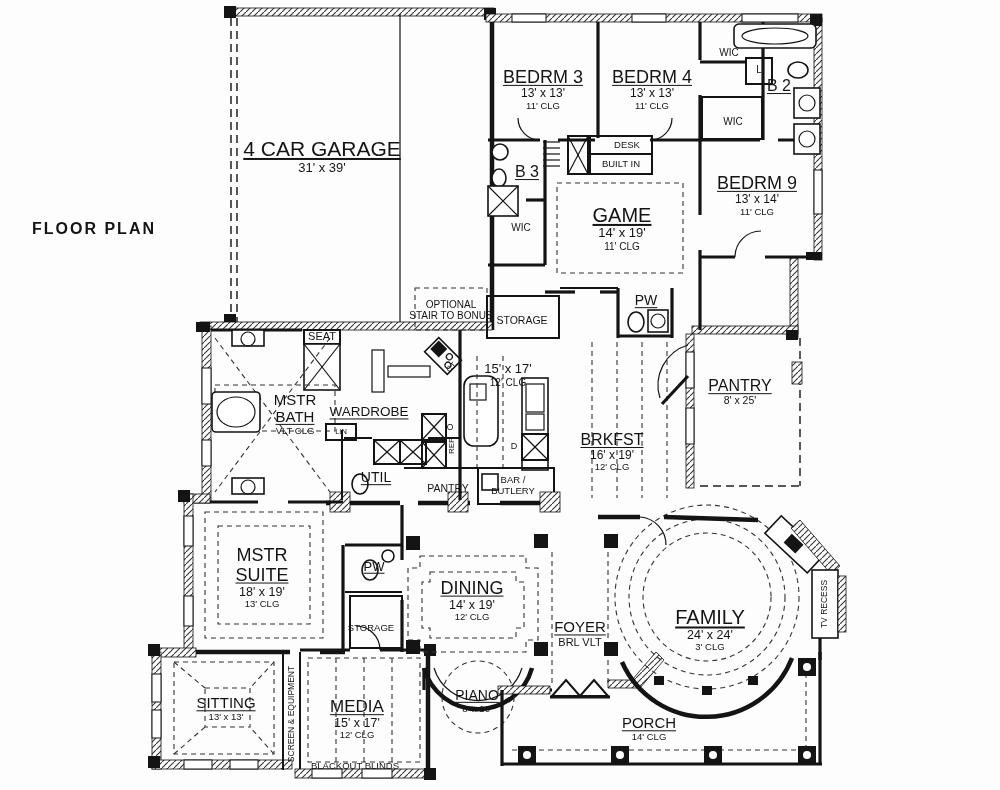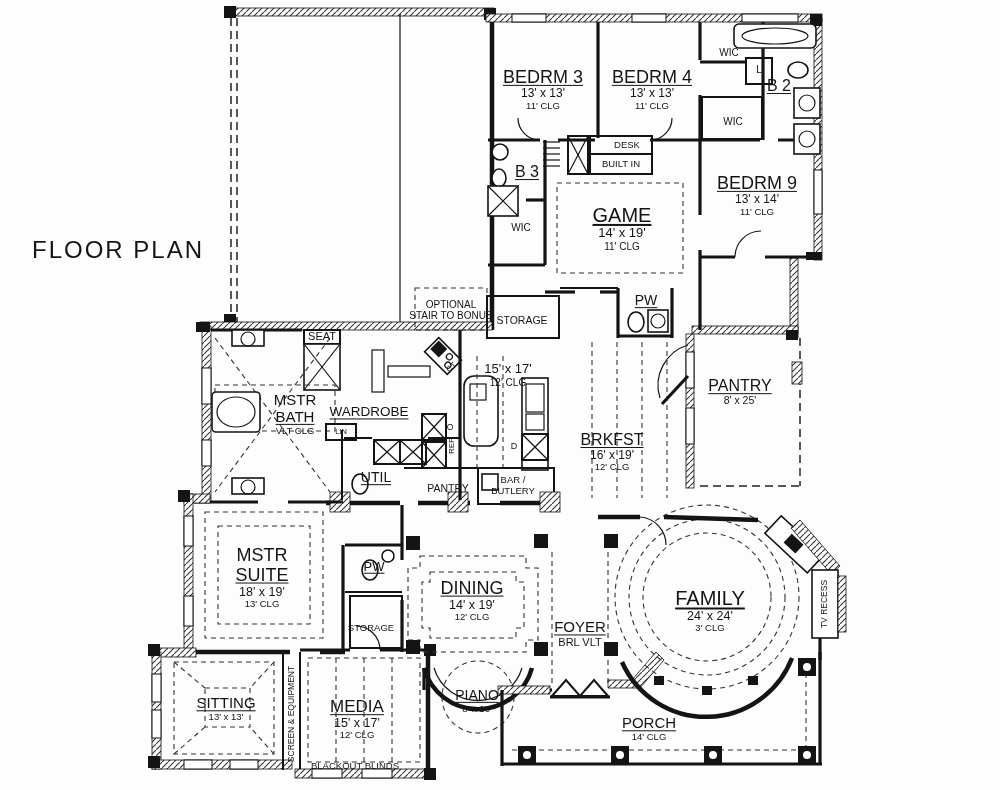--- a/index.html
+++ b/index.html
@@ -16,21 +16,21 @@
   .w1{stroke:#141414;stroke-width:1.2;fill:none;}
   .w2{stroke:#141414;stroke-width:2;fill:none;}
   .w3{stroke:#141414;stroke-width:3.2;fill:none;}
   .w4{stroke:#141414;stroke-width:4.5;fill:none;}
   .dash{stroke:#333;stroke-width:1.1;fill:none;stroke-dasharray:5 4;}
   .dashb{stroke:#222;stroke-width:1.5;fill:none;stroke-dasharray:8 5;}
   .hatchrect{fill:url(#hatch);stroke:#111;stroke-width:.8;}
   .win{fill:#fff;stroke:#111;stroke-width:1;}
   .blk{fill:#141414;stroke:none;}
   .fix{fill:#fff;stroke:#141414;stroke-width:1.6;}
-  .title{position:absolute;left:32px;top:236px;font-size:24px;letter-spacing:2px;}
+  .title{position:absolute;left:32px;top:220px;font-size:16px;letter-spacing:2px;font-weight:bold;}
 </style>
 </head>
 <body>
 
 <div id="plan">
 
 <svg width="1000" height="790" viewBox="0 0 1000 790">
   <defs>
     <pattern id="hatch" patternUnits="userSpaceOnUse" width="6" height="6">
       <rect width="6" height="6" fill="#fff"></rect>
@@ -362,20 +362,24 @@
         </g>
     <g>
           <rect class="blk" x="798" y="658" width="18" height="18"></rect>
           <circle fill="#fff" cx="807" cy="667" r="4"></circle>
         </g>
   </g>
 </svg>
 
   <div class="title">FLOOR PLAN</div>
 
+  <div class="lbl" style="left:322px;top:156px">
+    <span class="u" style="font-size:21px">4 CAR GARAGE</span>
+    <span style="font-size:13px">31' x 39'</span>
+  </div>
 
   <div class="lbl" style="left:543px;top:89px">
     <span class="u" style="font-size:18px">BEDRM 3</span>
     <span style="font-size:12px">13' x 13'</span>
     <span style="font-size:9.5px">11' CLG</span>
   </div>
 
   <div class="lbl" style="left:652px;top:89px">
     <span class="u" style="font-size:18px">BEDRM 4</span>
     <span style="font-size:12px">13' x 13'</span>
@@ -476,21 +480,21 @@
     <span class="u" style="font-size:18px">DINING</span>
     <span style="font-size:12.5px">14' x 19'</span>
     <span style="font-size:9.5px">12' CLG</span>
   </div>
 
   <div class="lbl" style="left:580px;top:634px">
     <span class="u" style="font-size:15px">FOYER</span>
     <span style="font-size:11px">BRL VLT</span>
   </div>
 
-  <div class="lbl" style="left:710px;top:611px">
+  <div class="lbl" style="left:710px;top:630px">
     <span class="u" style="font-size:20px">FAMILY</span>
     <span style="font-size:12.5px">24' x 24'</span>
     <span style="font-size:9.5px">3' CLG</span>
   </div>
   <div class="lbl vert" style="left:825px;top:604px;font-size:8.5px">TV RECESS</div>
 
   <div class="lbl" style="left:477px;top:701px">
     <span class="u" style="font-size:14px">PIANO</span>
     <span style="font-size:9.5px">8' x 10'</span>
   </div>

